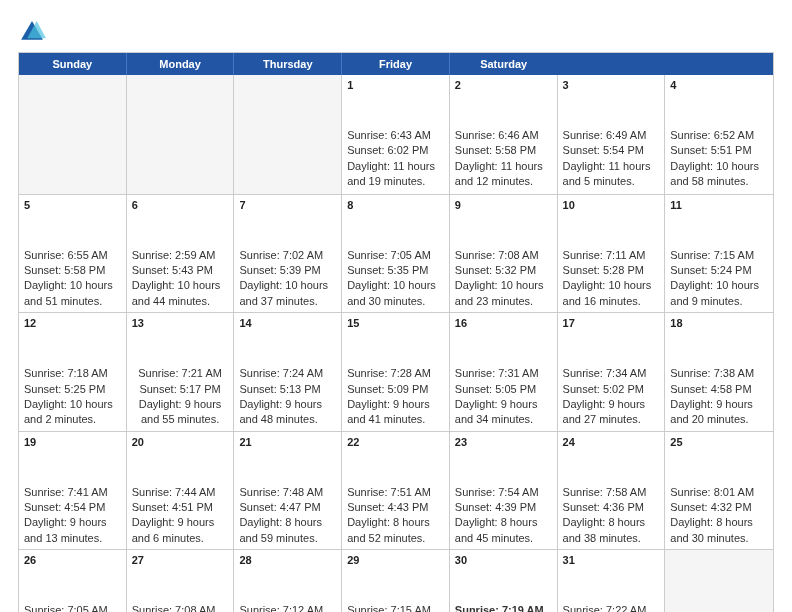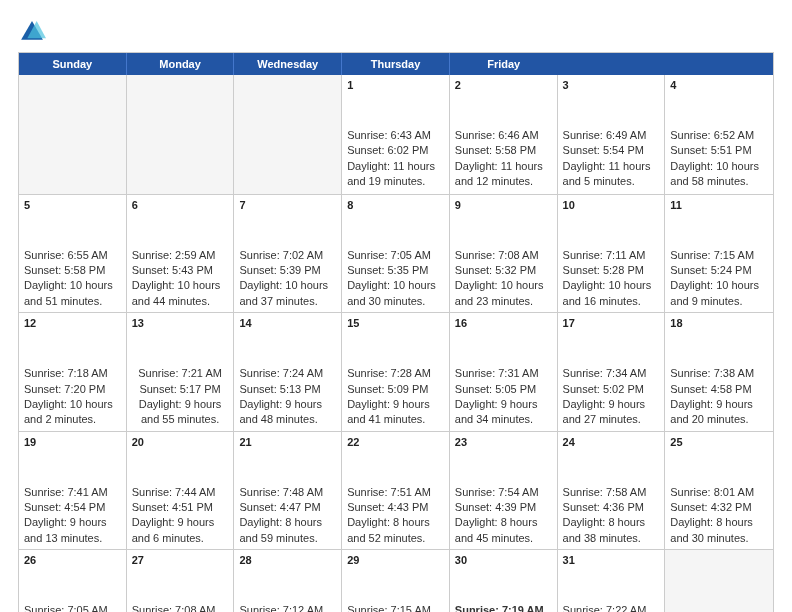--- a/index.html
+++ b/index.html
@@ -135,23 +135,23 @@
     <div class="title-block">
       <div class="month-title"></div>
       <div class="subtitle"></div>
     </div>
   </div>
 
   <div class="calendar">
     <div class="cal-header">
     <div class="cal-header-cell">Sunday</div>
         <div class="cal-header-cell">Monday</div>
-        <div class="cal-header-cell">Wednesday</div>
         <div class="cal-header-cell">Thursday</div>
         <div class="cal-header-cell">Friday</div>
+        <div class="cal-header-cell">Saturday</div>
       </div>
     <div class="cal-body">
     <div class="cal-row">
           <div class="cal-cell empty"></div>
           <div class="cal-cell empty"></div>
           <div class="cal-cell empty"></div>
           <div class="cal-cell">
             <span class="day-num">1</span>
             <div class="cell-info" style="white-space: pre-line;">Sunrise: 6:43 AM
 Sunset: 6:02 PM
@@ -228,21 +228,21 @@
             <div class="cell-info" style="white-space: pre-line;">Sunrise: 7:15 AM
 Sunset: 5:24 PM
 Daylight: 10 hours
 and 9 minutes.</div>
           </div>
         </div>
         <div class="cal-row">
           <div class="cal-cell">
             <span class="day-num">12</span>
             <div class="cell-info" style="white-space: pre-line;">Sunrise: 7:18 AM
-Sunset: 7:20 PM
+Sunset: 5:25 PM
 Daylight: 10 hours
 and 2 minutes.</div>
           </div>
           <div class="cal-cell">
             <span class="day-num">13</span>
             <div class="cell-info" style="white-space: pre-line; text-align: center;">Sunrise: 7:21 AM
 Sunset: 5:17 PM
 Daylight: 9 hours
 and 55 minutes.</div>
           </div>

